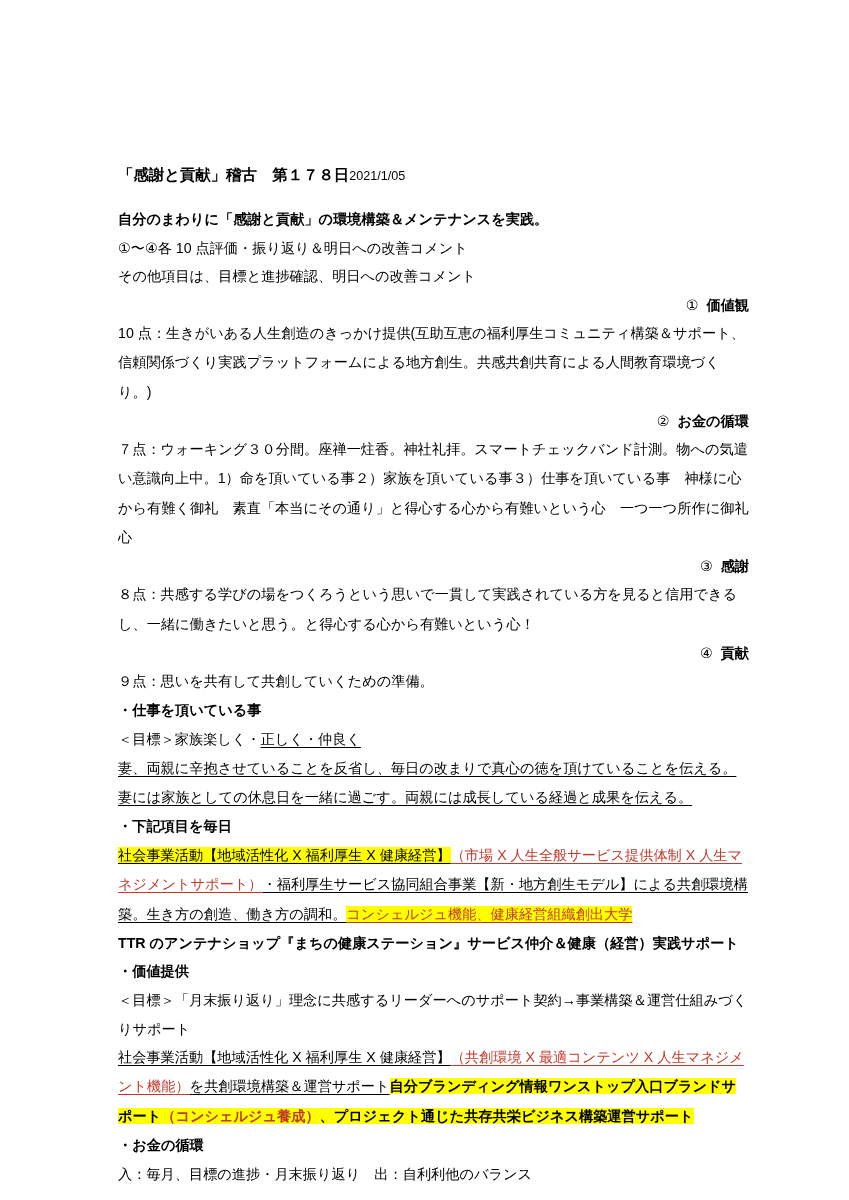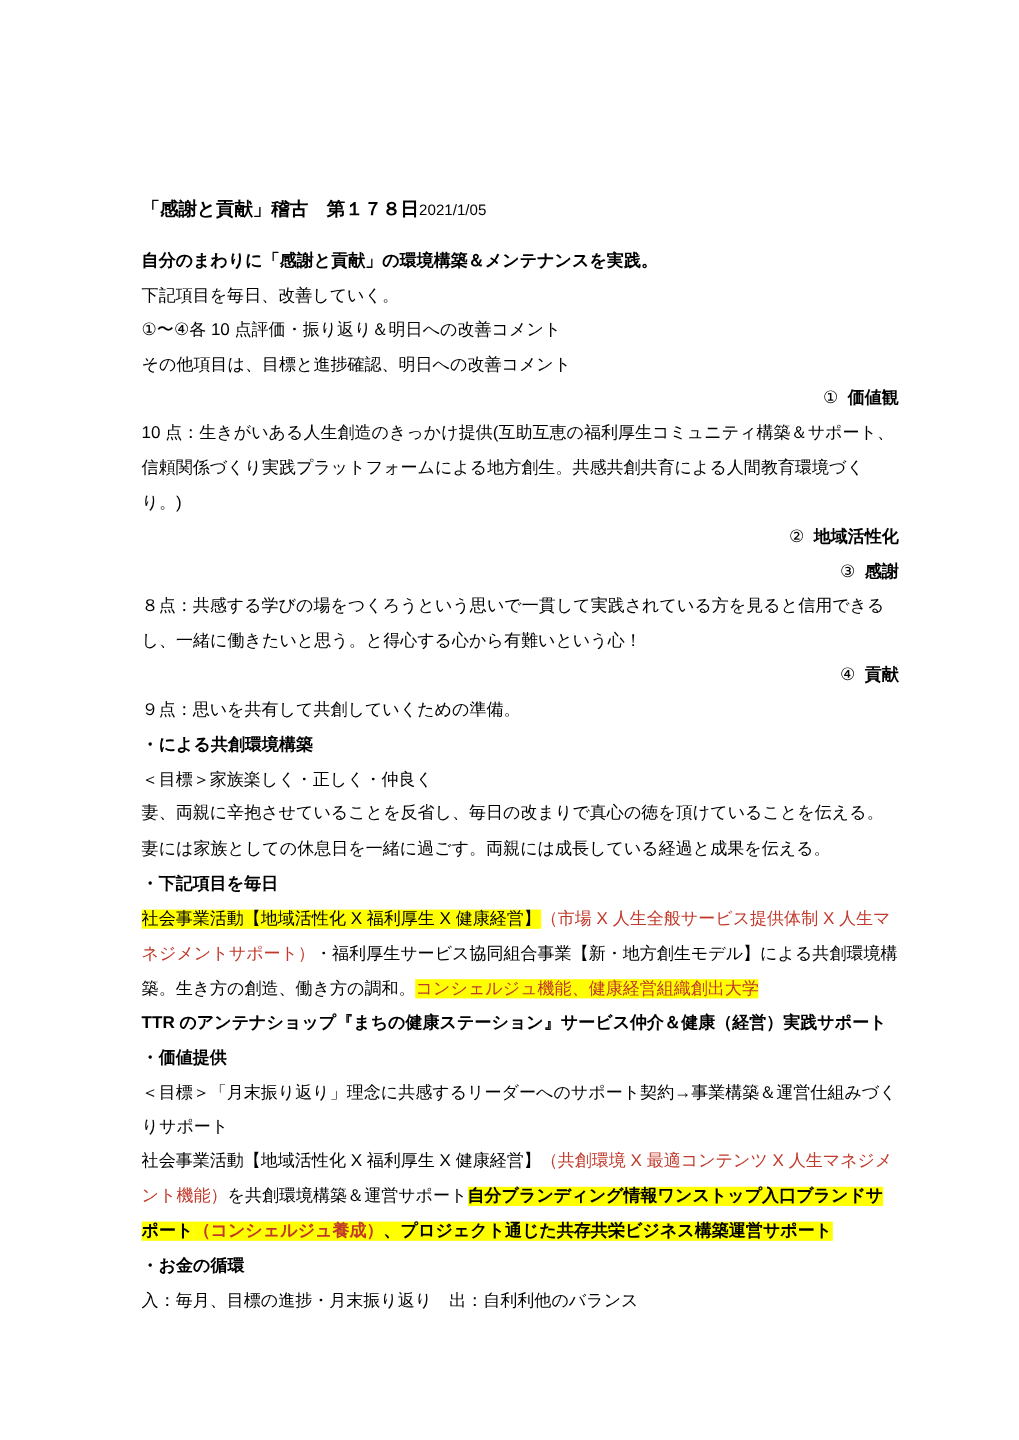--- a/index.html
+++ b/index.html
@@ -55,20 +55,21 @@
     font-weight: bold;
     text-align: right;
   }
   .item-num {
     font-weight: normal;
   }
   .para {
     line-height: 29.2px;
   }
   .u {
+    text-decoration: underline;
     text-decoration-thickness: 1px;
     text-underline-offset: 3px;
   }
   .hl {
     background-color: #ffff00;
   }
   .red {
     color: #c0392b;
   }
 </style>
@@ -76,44 +77,44 @@
 <body>
 
 <div class="page">
   <div class="doc">
 
     <div class="title-line">
       <span>「感謝と貢献」稽古　第１７８日</span><span class="title-date">2021/1/05</span>
     </div>
 
     <div class="line heading">自分のまわりに「感謝と貢献」の環境構築＆メンテナンスを実践。</div>
-    <div class="line">下記項目を毎日、改善していく。</div>
     <div class="line">①〜④各 10 点評価・振り返り＆明日への改善コメント</div>
     <div class="line">その他項目は、目標と進捗確認、明日への改善コメント</div>
 
     <div class="line item-head">
       <span class="item-num">①</span>&nbsp;&nbsp;<span>価値観</span>
     </div>
     <div class="line para">10 点：生きがいある人生創造のきっかけ提供(互助互恵の福利厚生コミュニティ構築＆サポート、信頼関係づくり実践プラットフォームによる地方創生。共感共創共育による人間教育環境づくり。)</div>
 
     <div class="line item-head">
-      <span class="item-num">②</span>&nbsp;&nbsp;<span>地域活性化</span>
+      <span class="item-num">②</span>&nbsp;&nbsp;<span>お金の循環</span>
     </div>
+    <div class="line para">７点：ウォーキング３０分間。座禅一炷香。神社礼拝。スマートチェックバンド計測。物への気遣い意識向上中。1）命を頂いている事２）家族を頂いている事３）仕事を頂いている事　神様に心から有難く御礼　素直「本当にその通り」と得心する心から有難いという心　一つ一つ所作に御礼心</div>
 
     <div class="line item-head">
       <span class="item-num">③</span>&nbsp;&nbsp;<span>感謝</span>
     </div>
     <div class="line para">８点：共感する学びの場をつくろうという思いで一貫して実践されている方を見ると信用できるし、一緒に働きたいと思う。と得心する心から有難いという心！</div>
 
     <div class="line item-head">
       <span class="item-num">④</span>&nbsp;&nbsp;<span>貢献</span>
     </div>
     <div class="line para">９点：思いを共有して共創していくための準備。</div>
 
-    <div class="line heading">・による共創環境構築</div>
+    <div class="line heading">・仕事を頂いている事</div>
     <div class="line">
       <span>＜目標＞家族楽しく・</span><span class="u">正しく・仲良く</span>
     </div>
     <div class="line para">
       <span class="u">妻、両親に辛抱させていることを反省し、毎日の改まりで真心の徳を頂けていることを伝える。妻には家族としての休息日を一緒に過ごす。両親には成長している経過と成果を伝える。</span>
     </div>
 
     <div class="line heading">・下記項目を毎日</div>
     <div class="line para">
       <span class="u hl">社会事業活動【地域活性化 X 福利厚生 X 健康経営】</span><span class="u red">（市場 X 人生全般サービス提供体制 X 人生マネジメントサポート）</span><span class="u">・福利厚生サービス協同組合事業【新・地方創生モデル】による共創環境構築。生き方の創造、働き方の調和。</span><span class="u hl red">コンシェルジュ機能、健康経営組織創出大学</span>

